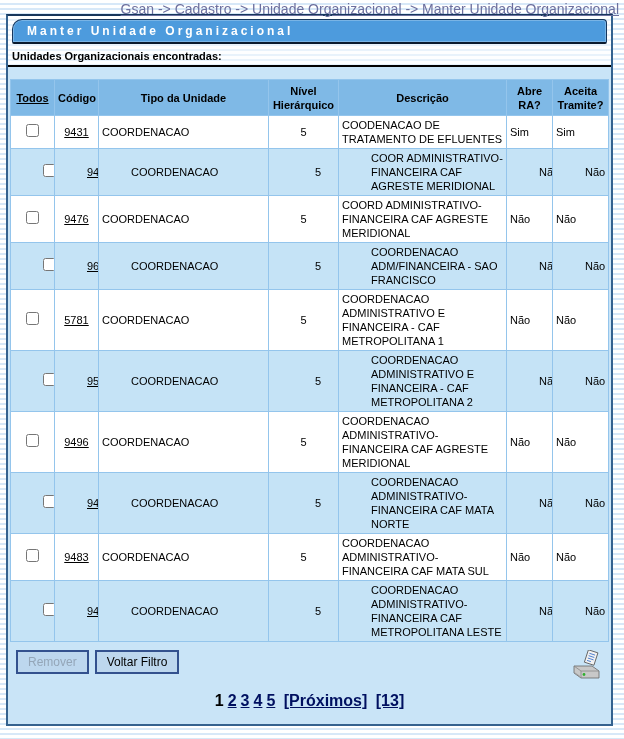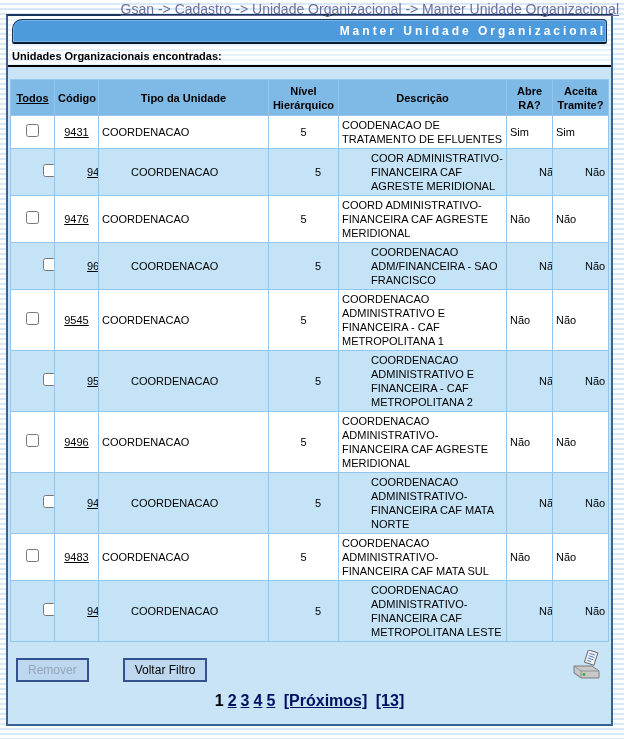--- a/index.html
+++ b/index.html
@@ -30,21 +30,20 @@
   .titlebar {
     margin:3px 4px 0 4px;
     height:25px;
     background:#4d9bdd;
     border:1px solid #16365c;
     border-bottom:2px solid #0a1a2e;
     border-radius:10px 4px 2px 2px;
     box-shadow: inset 0 0 0 1px rgba(255,255,255,0.25);
     display:flex;
     align-items:center;
-    justify-content:flex-end;
   }
   .titlebar span {
     color:#ffffff;
     font-size:12px;
     font-weight:bold;
     letter-spacing:3px;
     padding-left:14px;
     white-space:nowrap;
   }
   .results-label {
@@ -89,23 +88,22 @@
   .col-nivel { width:70px; }
   .col-desc  { width:168px; }
   .col-abre  { width:46px; }
   .td-check { text-align:center; }
   .td-codigo { text-align:center; }
   .td-nivel { text-align:center; }
   .code-link { color:#000; text-decoration:underline; cursor:pointer; }
   .todos-link { color:#000; text-decoration:underline; cursor:pointer; }
   .actions {
     display:flex;
-    align-items:flex-end;
+    align-items:flex-start;
     padding:8px 8px 0 8px;
-    gap:28px;
   }
   .btn {
     font-family:"Liberation Sans", sans-serif;
     font-size:12px;
     background:#bdd7ee;
     border:2px solid #33518e;
     padding:2px 10px;
     height:24px;
     margin-right:6px;
     cursor:pointer;
@@ -198,21 +196,21 @@
     <td class="td-check"><input type="checkbox" style=""></td>
     <td class="td-codigo"><a class="code-link">9634</a></td>
     <td>COORDENACAO</td>
     <td class="td-nivel">5</td>
     <td>COORDENACAO ADM/FINANCEIRA - SAO FRANCISCO</td>
     <td>Não</td>
     <td>Não</td>
   </tr>
           <tr class="row-odd">
     <td class="td-check"><input type="checkbox" style=""></td>
-    <td class="td-codigo"><a class="code-link">9545</a></td>
+    <td class="td-codigo"><a class="code-link">5781</a></td>
     <td>COORDENACAO</td>
     <td class="td-nivel">5</td>
     <td>COORDENACAO ADMINISTRATIVO E FINANCEIRA - CAF METROPOLITANA 1</td>
     <td>Não</td>
     <td>Não</td>
   </tr>
           <tr class="row-even">
     <td class="td-check"><input type="checkbox" style=""></td>
     <td class="td-codigo"><a class="code-link">9554</a></td>
     <td>COORDENACAO</td>

